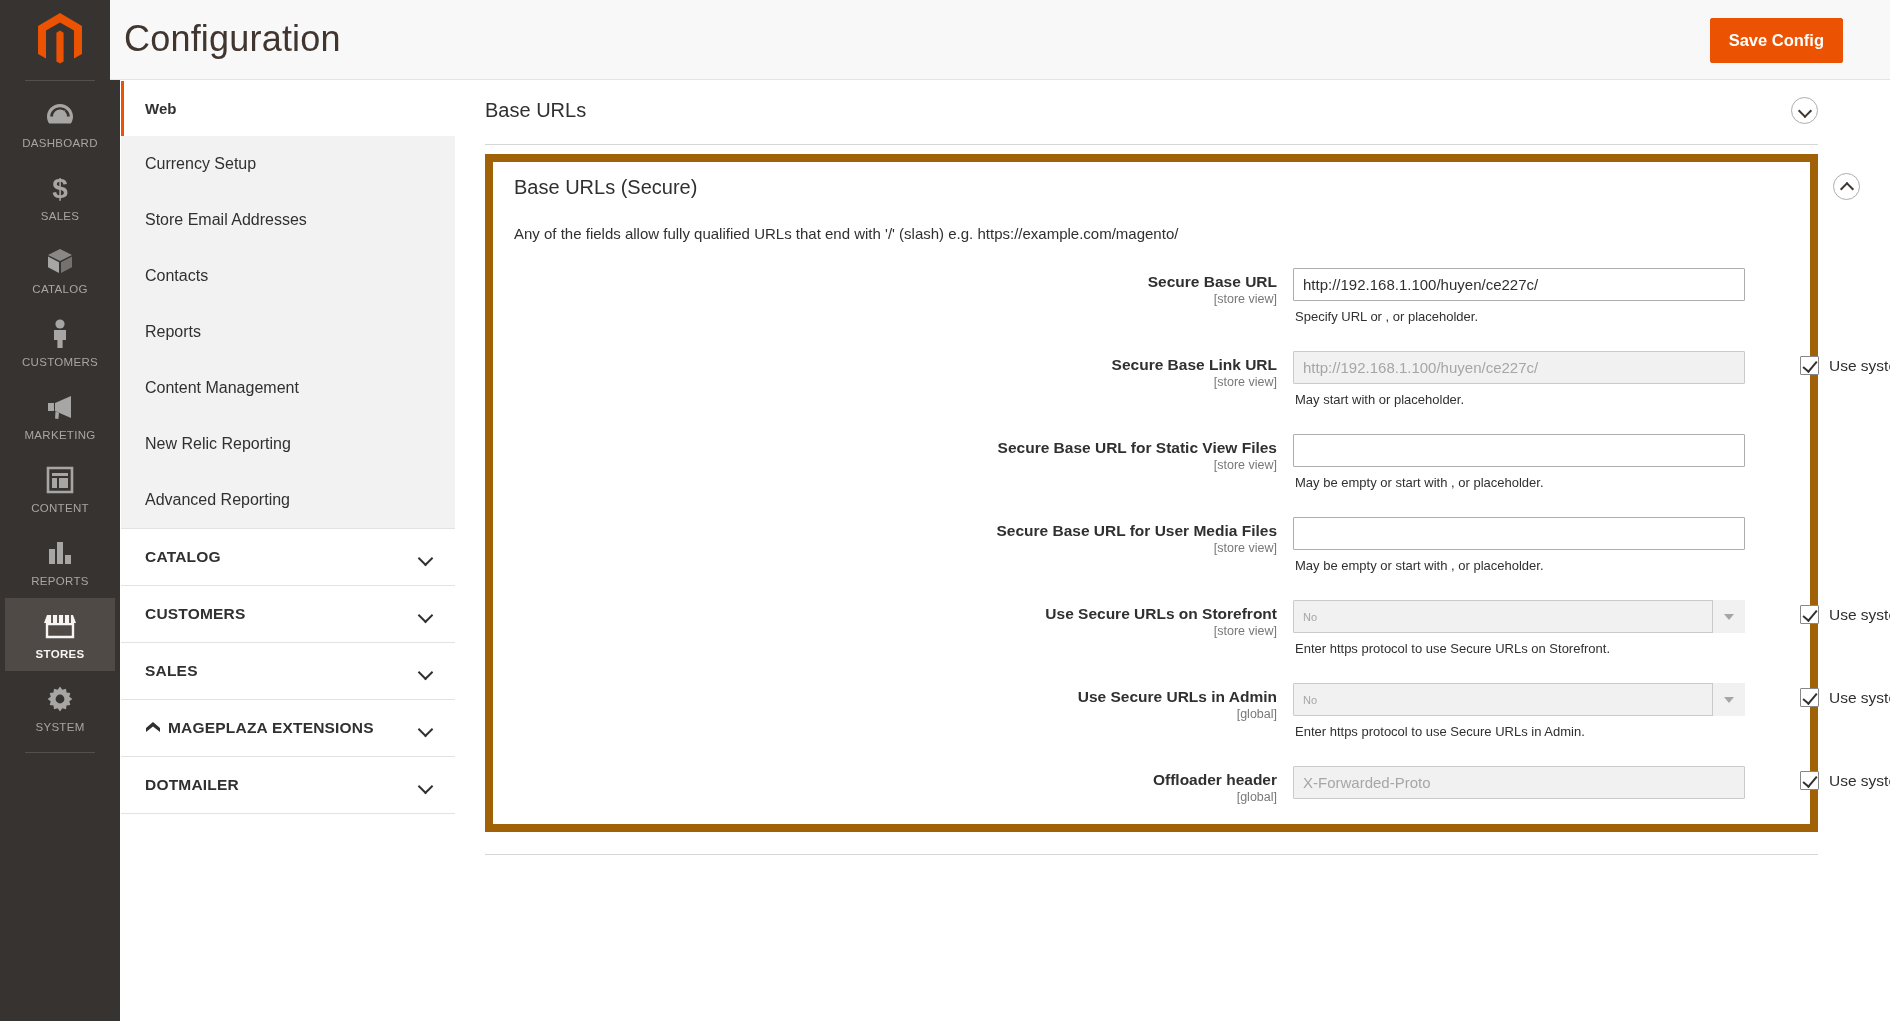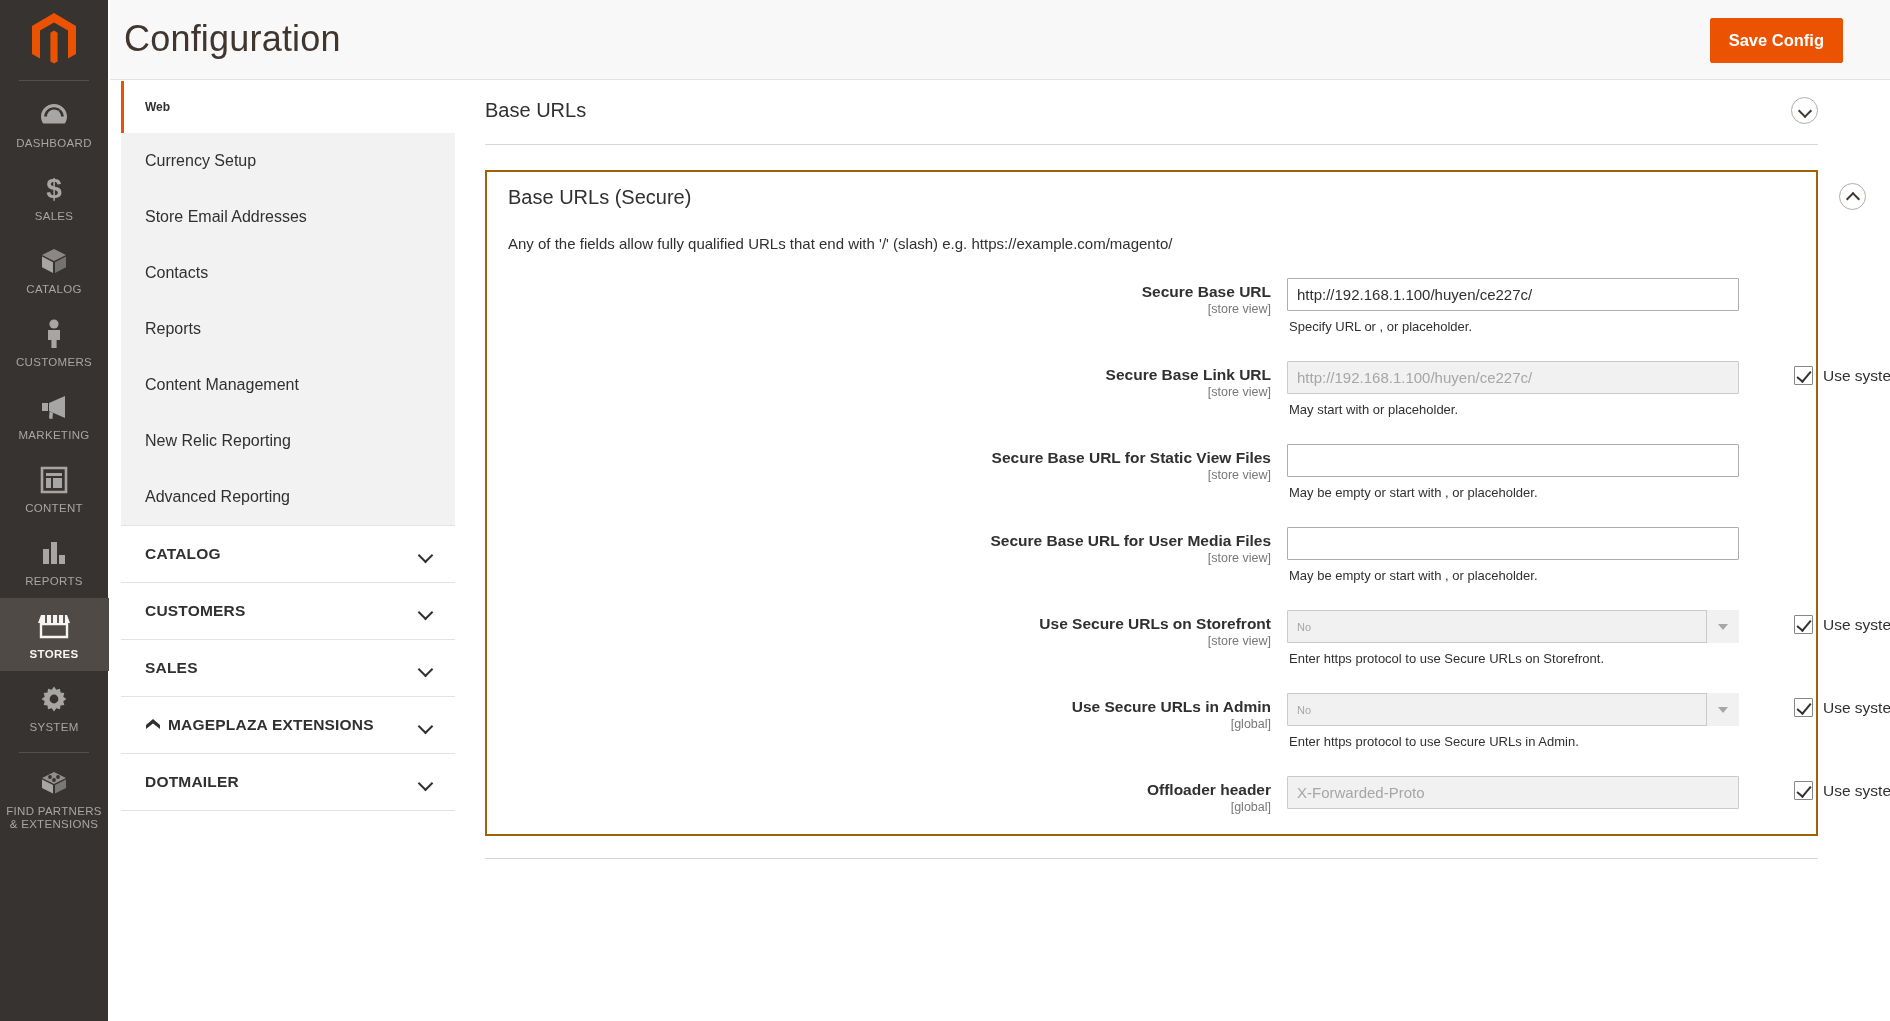--- a/index.html
+++ b/index.html
@@ -7,21 +7,21 @@
     width: 1890px; height: 1021px;
     font-family: "Liberation Sans", sans-serif;
     background: #ffffff;
     overflow: hidden;
   }
   body { position: relative; }
 
   
   #admin-sidebar {
     position: absolute; left: 0; top: 0;
-    width: 108px; height: 1021px;
+    width: 120px; height: 1021px;
     background: #373330;
     display: flex; flex-direction: column; align-items: center;
   }
   .logo-wrap { width: 110px; height: 80px; display: flex; align-items: center; justify-content: center; }
   .logo-wrap svg { display:block; }
   .logo-divider { width: 70px; height: 1px; background: #55504c; margin: 0 auto 6px; }
   .nav-item {
     width: 110px; padding: 12px 2px 10px; text-align: center;
     cursor: pointer; text-decoration: none; display: block;
   }
@@ -54,21 +54,21 @@
   }
 
   
   #config-nav {
     position: absolute; left: 121px; top: 81px; width: 334px;
     background: #ffffff;
   }
   .cfg-active-group { background: #f2f2f2; border-bottom: 1px solid #e3e3e3; }
   .cfg-item-active {
     background: #ffffff; border-left: 3px solid #eb5202;
-    padding: 19px 0 19px 21px; font-size: 12px; color: #303030; font-weight: bold;
+    padding: 19px 0 19px 21px; font-size: 15px; color: #303030; font-weight: bold;
     cursor: pointer;
   }
   .cfg-item {
     padding: 19px 0 19px 24px; font-size: 16px; color: #303030;
     cursor: pointer; font-weight: normal;
   }
   .cfg-section {
     border-bottom: 1px solid #e3e3e3;
     padding: 19px 22px 19px 24px;
     display: flex; align-items: center; justify-content: space-between;
@@ -116,22 +116,22 @@
   }
   .circle-toggle.up .arr::before {
     content:""; position:absolute; left:1px; top:3px; width:8px; height:8px;
     border-right: 2px solid #41362f; border-bottom: 2px solid #41362f;
     transform: rotate(-135deg);
   }
 
   
   #secure-section {
     position: relative;
-    margin-top: 25px;
-    border: 2px solid #a16207;
+    margin-top: 9px;
+    border: 8px solid #a16207;
     padding: 14px 0 18px 0;
   }
   #secure-section .section-title { padding-left: 21px; font-size: 20px; }
   #secure-toggle { right: -50px; top: 11px; }
 
   .section-note {
     padding: 26px 0 0 21px; font-size: 15px; color: #303030;
   }
 
   .field-row {
@@ -287,34 +287,20 @@
       <svg width="28" height="28" viewBox="0 0 28 28">
           <path d="M14 1.6l2.3 3.1 3.7-1 .5 3.8 3.8.5-1 3.7 3.1 2.3-3.1 2.3 1 3.7-3.8.5-.5 3.8-3.7-1L14 26.4l-2.3-3.1-3.7 1-.5-3.8-3.8-.5 1-3.7L1.6 14l3.1-2.3-1-3.7 3.8-.5.5-3.8 3.7 1z"></path>
           <circle cx="14" cy="14" r="4.4" fill="#373330"></circle>
         </svg>
     </span>
     <span class="nav-lbl">SYSTEM</span>
   </a>
 
   <div class="nav-sep"></div>
 
-  <a class="nav-item">
-    <span class="nav-ico">
-      <svg width="30" height="26" viewBox="0 0 30 26">
-          <path d="M15 2 L27 8 L15 14 L3 8 Z" opacity=".8"></path>
-          <circle cx="11" cy="7" r="1.9" fill="#373330"></circle>
-          <circle cx="19" cy="7" r="1.9" fill="#373330"></circle>
-          <circle cx="15" cy="10" r="1.9" fill="#373330"></circle>
-          <path d="M3 9.5 L14 15v8.5L3 18z"></path>
-          <path d="M16 15 L27 9.5V18l-11 5.5z" opacity=".6"></path>
-        </svg>
-    </span>
-    <span class="nav-lbl">FIND PARTNERS</span>
-    <span class="nav-lbl">&amp; EXTENSIONS</span>
-  </a>
 </div>
 
 <div id="page-header">
   <h1 id="page-title" style="left:14px;">Configuration</h1>
   <button id="save-config-button">Save Config</button>
 </div>
 
 <div id="config-nav">
   <div class="cfg-active-group">
     <div class="cfg-item-active">Web</div>

